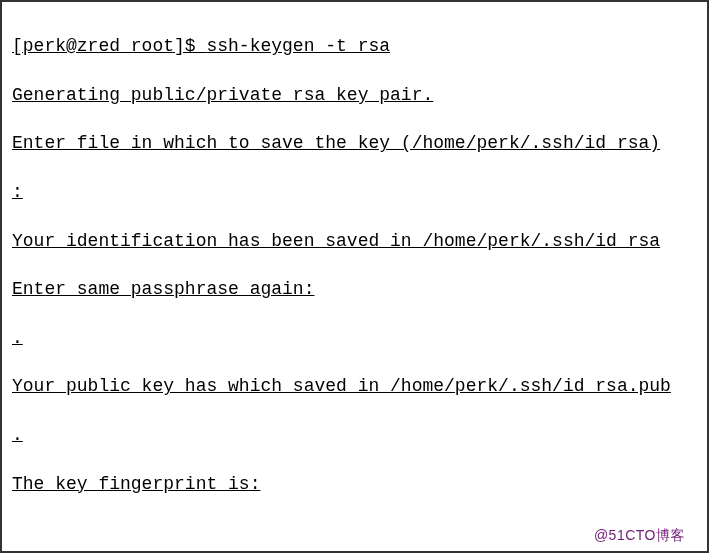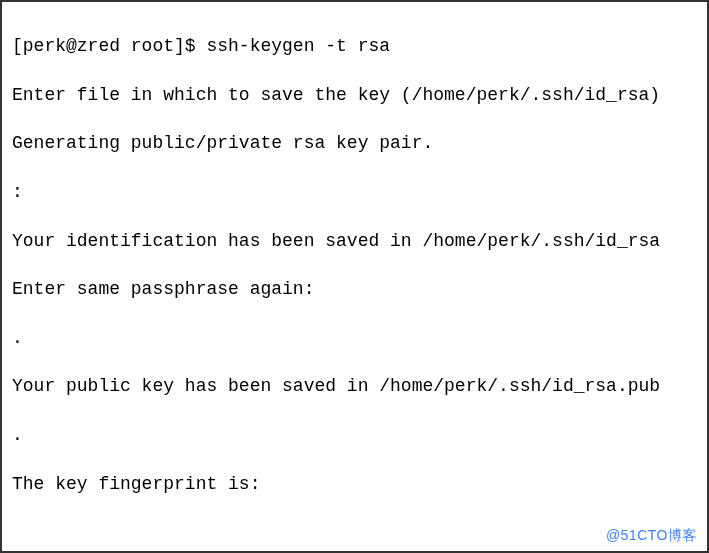--- a/index.html
+++ b/index.html
@@ -19,43 +19,44 @@
       position: relative;
       overflow: hidden;
       border: 2px solid #333;
     }
     .terminal {
       white-space: pre;
       font-family: "Courier New", Courier, monospace;
     }
     .line {
       display: block;
+      text-decoration: underline;
     }
     .watermark {
       position: absolute;
       bottom: 6px;
-      right: 10px;
+      right: 22px;
       font-size: 14px;
-      color: #3b82f6;
+      color: #701a75;
       font-family: sans-serif;
       letter-spacing: 0.5px;
     }
   </style>
 </head>
 <body>
 
 <div class="terminal">
 <span class="line"><span>[perk@zred root]$ </span><span>ssh-keygen -t rsa</span></span>
+<span class="line">Generating public/private rsa key pair.</span>
 <span class="line">Enter file in which to save the key (/home/perk/.ssh/id_rsa)</span>
-<span class="line">Generating public/private rsa key pair.</span>
 <span class="line">:</span>
 <span class="line">Your identification has been saved in /home/perk/.ssh/id_rsa</span>
 <span class="line">Enter same passphrase again:</span>
 <span class="line">.</span>
-<span class="line">Your public key has been saved in /home/perk/.ssh/id_rsa.pub</span>
+<span class="line">Your public key has which saved in /home/perk/.ssh/id_rsa.pub</span>
 <span class="line">.</span>
 <span class="line">The key fingerprint is:</span>
 
 
 
 
 
 
 
 

